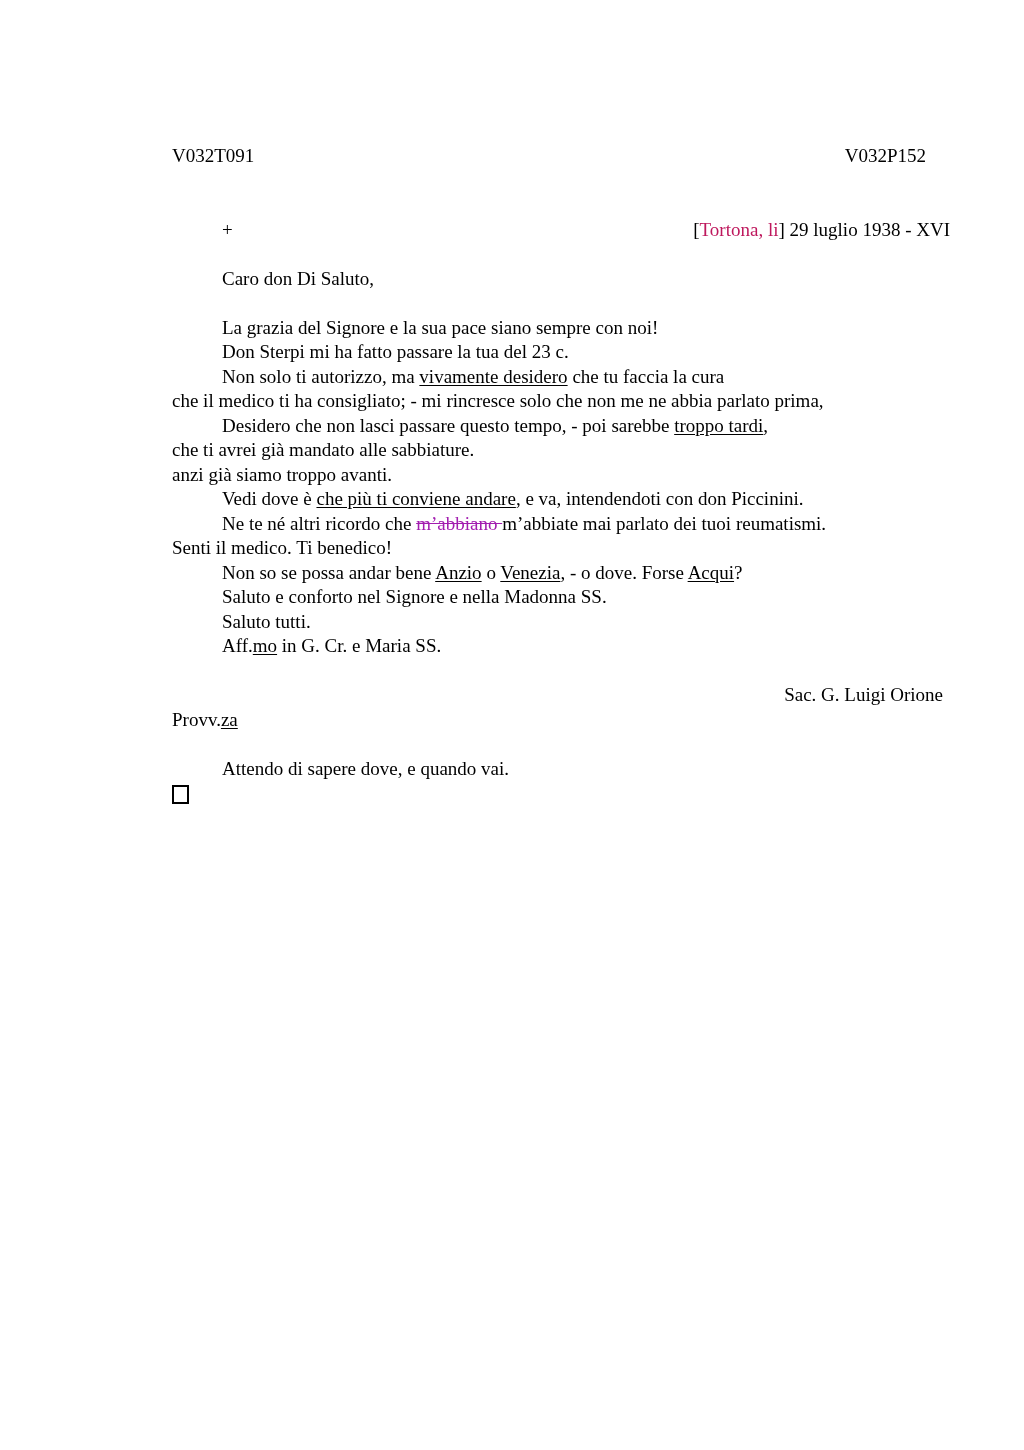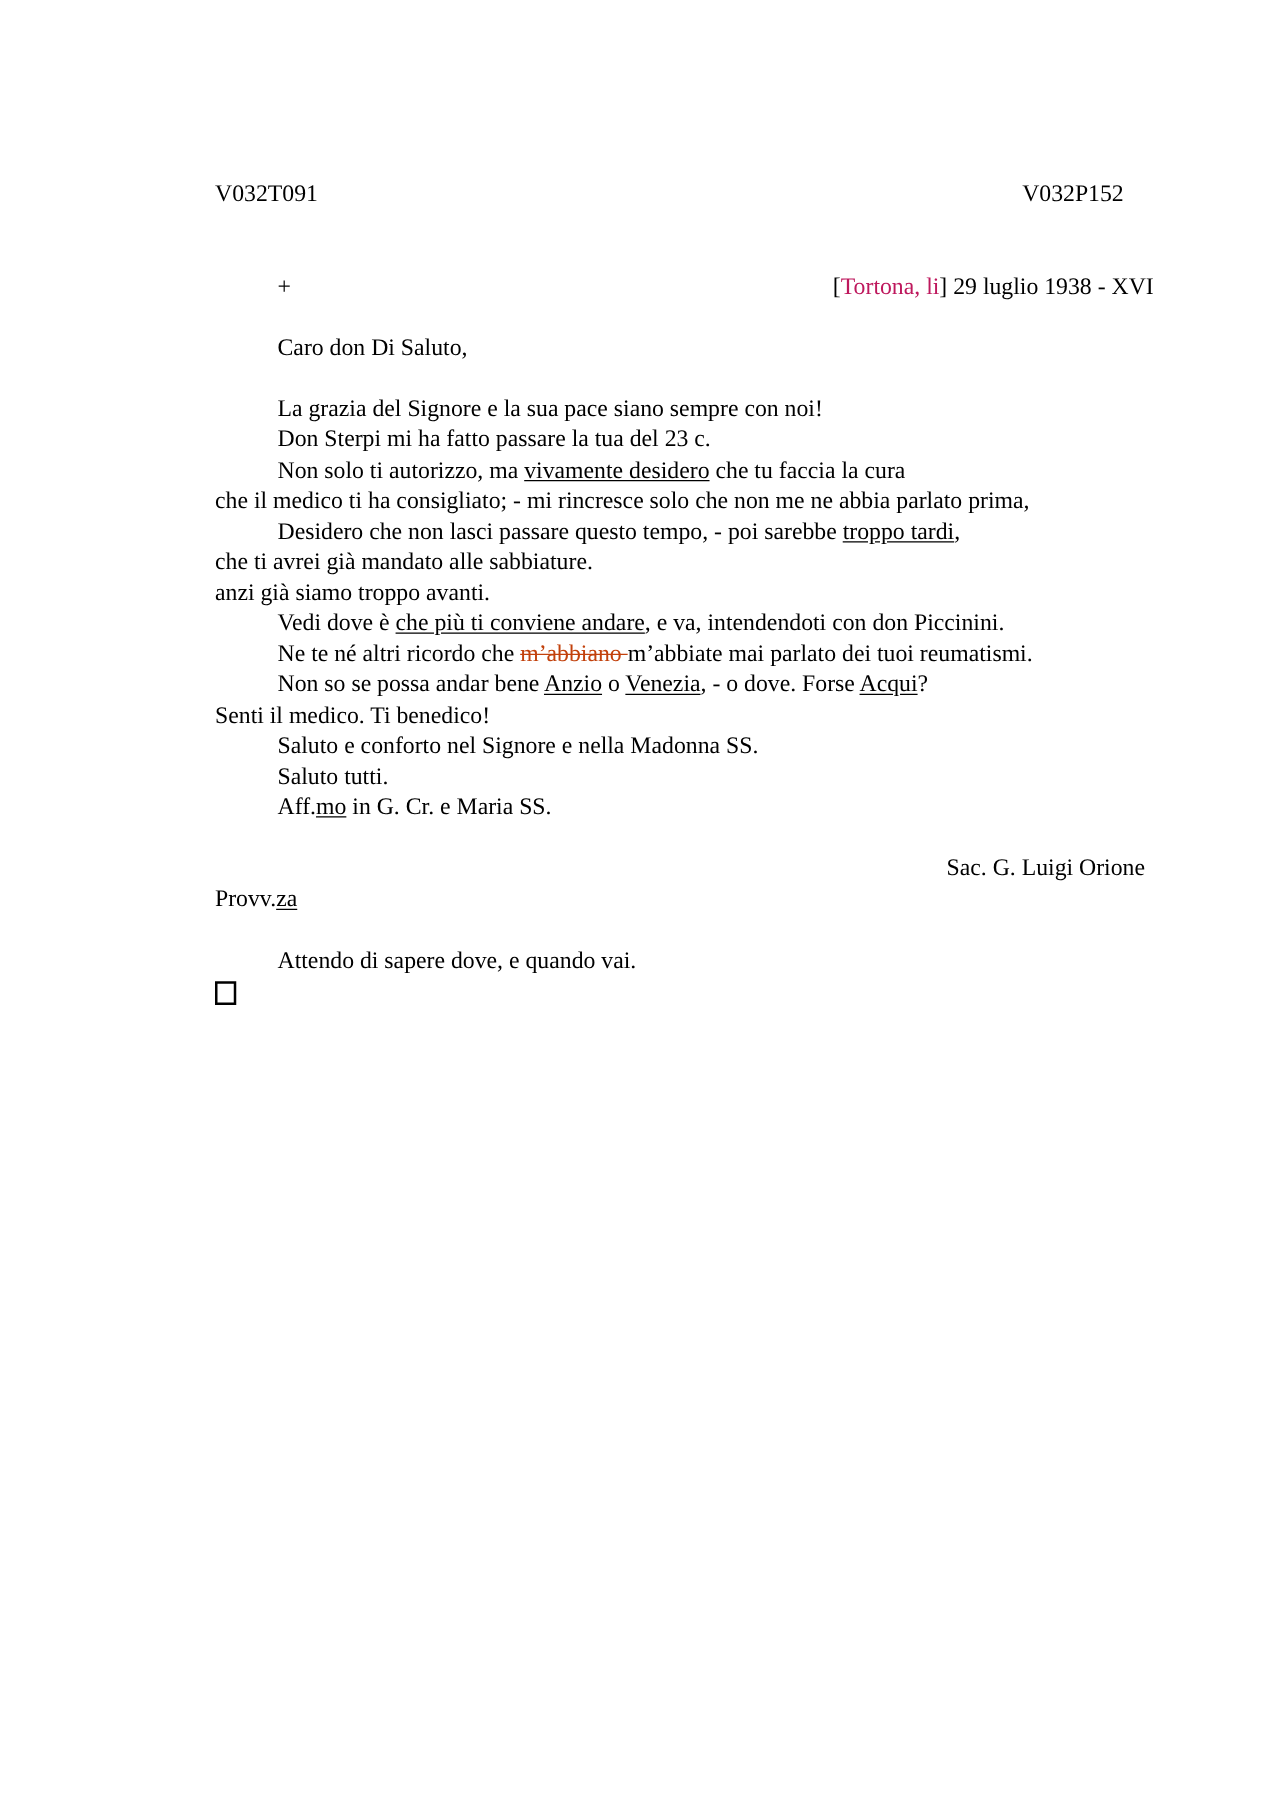--- a/index.html
+++ b/index.html
@@ -13,40 +13,40 @@
     font-family: "Liberation Serif", "DejaVu Serif", serif;
     font-size: 19px;
     color: #000000;
     position: relative;
     overflow: hidden;
   }
   .doc {
     box-sizing: border-box;
     width: 1024px;
     height: 1450px;
-    padding: 144px 91px 0 172px;
+    padding: 144px 64px 0 172px;
   }
   .line {
     line-height: 24.5px;
     min-height: 24.5px;
     white-space: pre;
   }
   .indent { padding-left: 50px; }
   .header-line { display: flex; justify-content: space-between; }
   .hdr-right { padding-right: 34px; }
   .date-line { display: flex; justify-content: space-between; }
   .cross { padding-left: 50px; }
   .date-right { padding-right: 10px; }
   .blue { color: #be185d; }
   .u {
     text-decoration: underline;
     text-underline-offset: 2px;
   }
   .strike {
-    color: #c2410c;
+    color: #a21caf;
     text-decoration: line-through;
     white-space: pre;
     text-align: center;
   }
   .sig { text-align: right; }
   .sig1 { padding-right: 17px; }
   .sig2 { padding-right: 64px; }
   .u-ext {
     display: inline-block;
     line-height: 21px;
@@ -94,23 +94,23 @@
   <div class="line indent"><span>Desidero che non lasci passare questo tempo, - poi sarebbe </span><span class="u">troppo tardi</span><span>,</span></div>
 
   <div class="line">che ti avrei già mandato alle sabbiature.</div>
 
   <div class="line">anzi già siamo troppo avanti.</div>
 
   <div class="line indent"><span>Vedi dove è </span><span class="u">che più ti conviene andare</span><span>, e va, intendendoti con don Piccinini.</span></div>
 
   <div class="line indent"><span>Ne te né altri ricordo che </span><span class="strike">m’abbiano </span><span>m’abbiate mai parlato dei tuoi reumatismi.</span></div>
 
+  <div class="line">Senti il medico. Ti benedico!</div>
+
   <div class="line indent"><span>Non so se possa andar bene </span><span class="u">Anzio</span><span> o </span><span class="u">Venezia</span><span>, - o dove. Forse </span><span class="u">Acqui</span><span>?</span></div>
-
-  <div class="line">Senti il medico. Ti benedico!</div>
   <div class="line indent">Saluto e conforto nel Signore e nella Madonna SS.</div>
   <div class="line indent">Saluto tutti.</div>
 
   <div class="line indent"><span>Aff.</span><span class="u">mo</span><span> in G. Cr. e Maria SS.</span></div>
 
   <div class="line"></div>
 
   <div class="line sig sig1">Sac. G. Luigi Orione</div>
 
 

